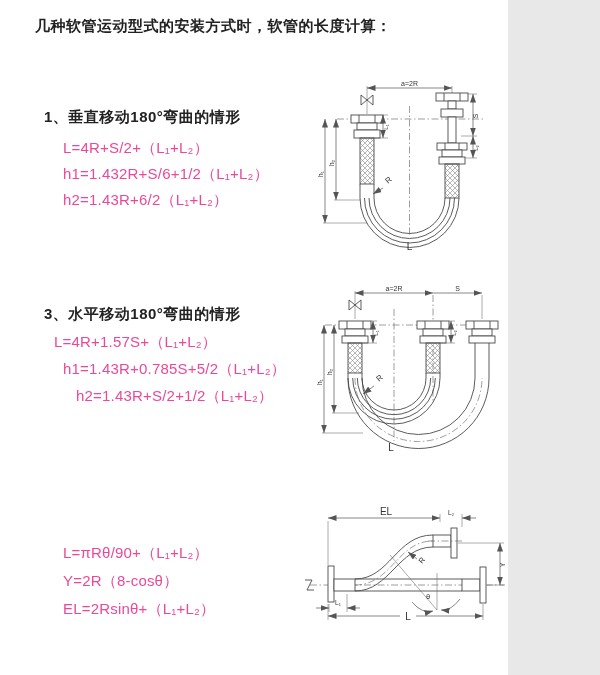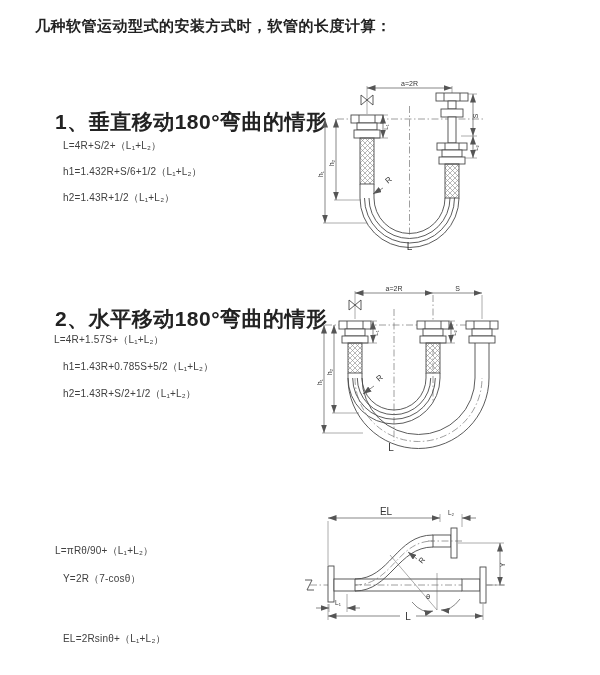--- a/index.html
+++ b/index.html
@@ -1,49 +1,49 @@
 <!DOCTYPE html>
 <html><head>
 <meta charset="utf-8">
 <style>
   html,body{margin:0;padding:0;background:#e8e8e8;}
-  .page{position:relative;width:600px;height:675px;background:#ffffff;
+  .page{position:relative;width:508px;height:675px;background:#ffffff;
         font-family:"Liberation Sans",sans-serif;color:#222;overflow:hidden;text-decoration:underline;}
   .title{position:absolute;left:35px;top:17px;font-size:15px;font-weight:bold;
          letter-spacing:.5px;white-space:nowrap;}
-  .heading{position:absolute;font-size:21px;font-weight:bold;letter-spacing:.5px;white-space:nowrap;margin-left:11px;}
-  .formula{position:absolute;font-size:10px;color:#404040;letter-spacing:.2px;white-space:nowrap;}
+  .heading{position:absolute;font-size:15px;font-weight:bold;letter-spacing:.5px;white-space:nowrap;}
+  .formula{position:absolute;font-size:15px;color:#ec4899;letter-spacing:.2px;white-space:nowrap;}
   svg.diag{position:absolute;}
   svg text{font-family:"Liberation Sans",sans-serif;fill:#333;}
   .ln{stroke:#4a4a4a;stroke-width:0.9;fill:none;}
   .fit{stroke:#4a4a4a;stroke-width:0.9;fill:#ffffff;}
   .dim{stroke:#555;stroke-width:0.7;fill:none;}
   .ext{stroke:#666;stroke-width:0.55;fill:none;}
   .cl{stroke:#6a6a6a;stroke-width:0.65;fill:none;stroke-dasharray:7 2.5 1.5 2.5;}
 </style>
 </head>
 <body>
 
 <div class="page">
 
   <div class="title">几种软管运动型式的安装方式时，软管的长度计算：</div>
 
   <div class="heading" style="left:44px;top:108px">1、垂直移动180°弯曲的情形</div>
   <div class="formula" style="left:63px;top:139px">L=4R+S/2+（L₁+L₂）</div>
   <div class="formula" style="left:63px;top:165px">h1=1.432R+S/6+1/2（L₁+L₂）</div>
-  <div class="formula" style="left:63px;top:191px">h2=1.43R+1/2（L₁+L₂）</div>
-
-  <div class="heading" style="left:44px;top:305px">2、水平移动180°弯曲的情形</div>
+  <div class="formula" style="left:63px;top:191px">h2=1.43R+6/2（L₁+L₂）</div>
+
+  <div class="heading" style="left:44px;top:305px">3、水平移动180°弯曲的情形</div>
   <div class="formula" style="left:54px;top:333px">L=4R+1.57S+（L₁+L₂）</div>
   <div class="formula" style="left:63px;top:360px">h1=1.43R+0.785S+5/2（L₁+L₂）</div>
-  <div class="formula" style="left:63px;top:387px">h2=1.43R+S/2+1/2（L₁+L₂）</div>
-
-  <div class="formula" style="left:55px;top:544px">L=πRθ/90+（L₁+L₂）</div>
-  <div class="formula" style="left:63px;top:572px">Y=2R（7-cosθ）</div>
-  <div class="formula" style="left:63px;top:632px">EL=2Rsinθ+（L₁+L₂）</div>
+  <div class="formula" style="left:76px;top:387px">h2=1.43R+S/2+1/2（L₁+L₂）</div>
+
+  <div class="formula" style="left:63px;top:544px">L=πRθ/90+（L₁+L₂）</div>
+  <div class="formula" style="left:63px;top:572px">Y=2R（8-cosθ）</div>
+  <div class="formula" style="left:63px;top:600px">EL=2Rsinθ+（L₁+L₂）</div>
 
   <svg class="diag" style="left:315px;top:78px" width="225" height="177" viewBox="0 0 225 177">
     <defs>
       <marker id="d1a" markerWidth="9" markerHeight="6" refX="8.5" refY="3" orient="auto-start-reverse" markerUnits="userSpaceOnUse">
         <path d="M0,0 L8.5,3 L0,6 Z" fill="#555"></path>
       </marker>
       <pattern id="d1h" width="5" height="5" patternUnits="userSpaceOnUse">
         <path d="M0,0 L5,5 M5,0 L0,5" stroke="#8a8a8a" stroke-width="0.6"></path>
       </pattern>
     </defs>

